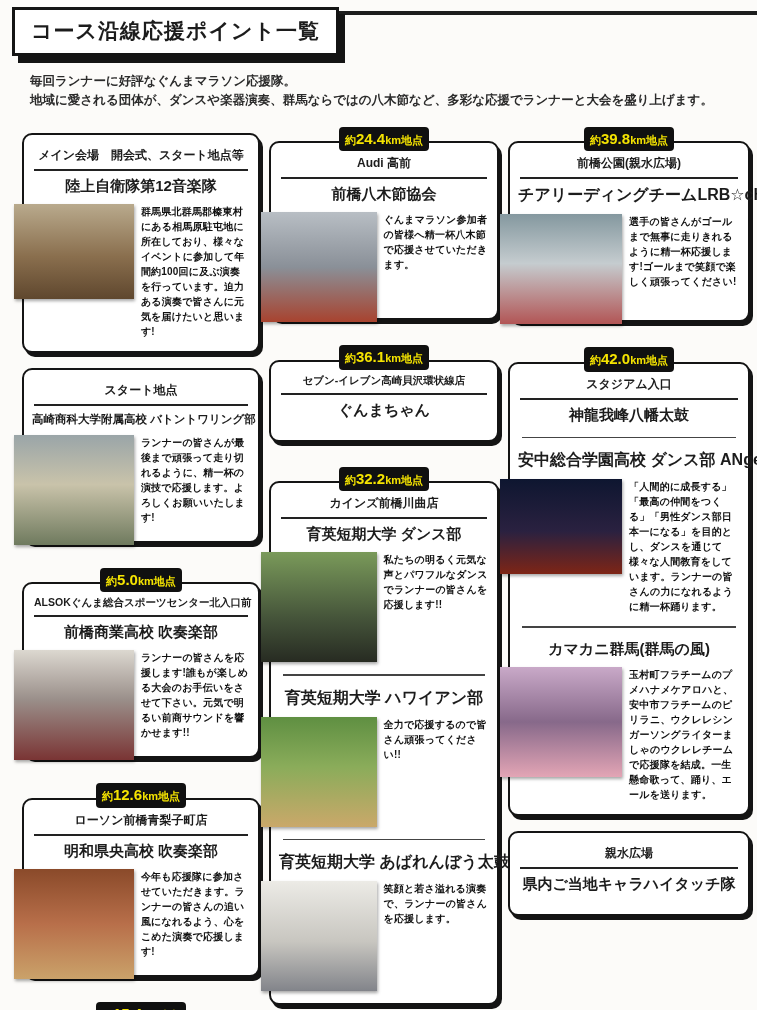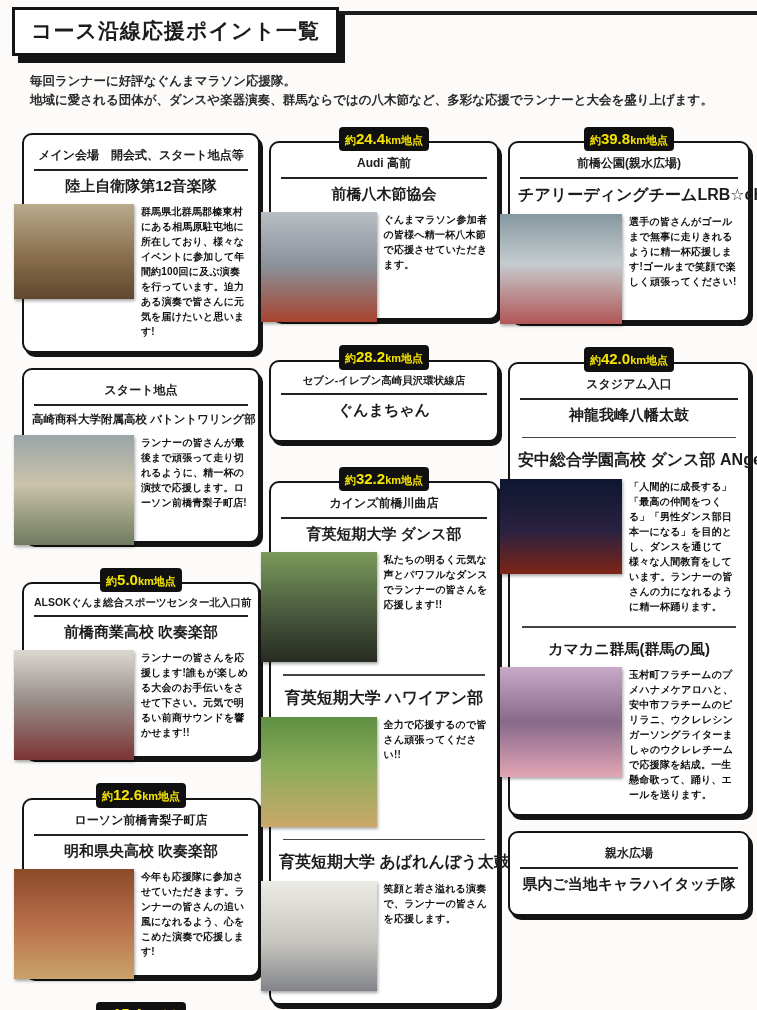--- a/index.html
+++ b/index.html
@@ -107,21 +107,21 @@
       </div>
     </div>
 
     <div class="card-wrap">
       <div class="card">
         <div class="loc">スタート地点</div>
         <div class="rule"></div>
         <div class="group xs">高崎商科大学附属高校 バトントワリング部</div>
         <div class="body">
           <div class="photo ph-baton hL"></div>
-          <p class="desc">ランナーの皆さんが最後まで頑張って走り切れるように、精一杯の演技で応援します。ローソン前橋青梨子町店!</p>
+          <p class="desc">ランナーの皆さんが最後まで頑張って走り切れるように、精一杯の演技で応援します。よろしくお願いいたします!</p>
         </div>
       </div>
     </div>
 
     <div class="card-wrap">
       <div class="badge"><span class="b-pre">約</span><span class="b-num">5.0</span><span class="b-suf">km地点</span></div>
       <div class="card">
         <div class="loc small">ALSOKぐんま総合スポーツセンター北入口前</div>
         <div class="rule"></div>
         <div class="group">前橋商業高校 吹奏楽部</div>
@@ -161,21 +161,21 @@
         <div class="rule"></div>
         <div class="group">前橋八木節協会</div>
         <div class="body">
           <div class="photo ph-yagibushi hL"></div>
           <p class="desc">ぐんまマラソン参加者の皆様へ精一杯八木節で応援させていただきます。</p>
         </div>
       </div>
     </div>
 
     <div class="card-wrap">
-      <div class="badge"><span class="b-pre">約</span><span class="b-num">28.2</span><span class="b-suf">km地点</span></div>
+      <div class="badge"><span class="b-pre">約</span><span class="b-num">36.1</span><span class="b-suf">km地点</span></div>
       <div class="card">
         <div class="loc small">セブン-イレブン高崎貝沢環状線店</div>
         <div class="rule"></div>
         <div class="group">ぐんまちゃん</div>
       </div>
     </div>
 
     <div class="card-wrap">
       <div class="badge"><span class="b-pre">約</span><span class="b-num">32.2</span><span class="b-suf">km地点</span></div>
       <div class="card">

